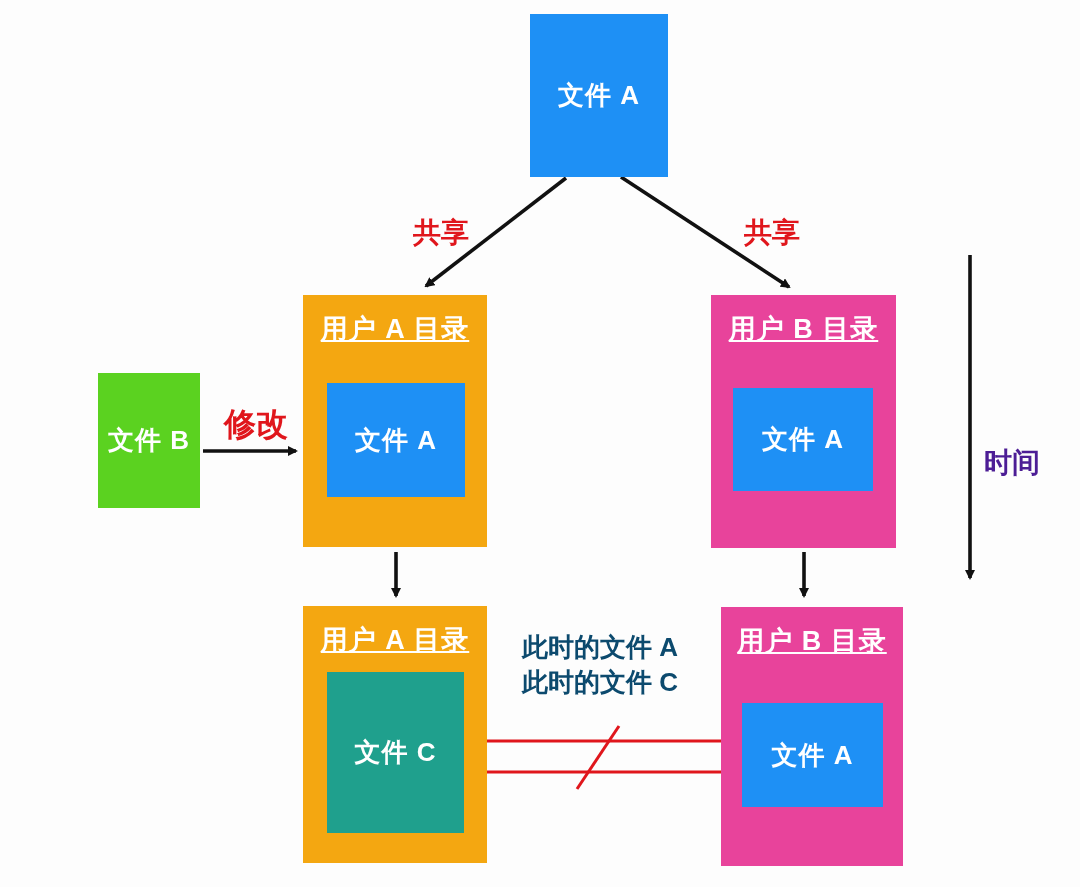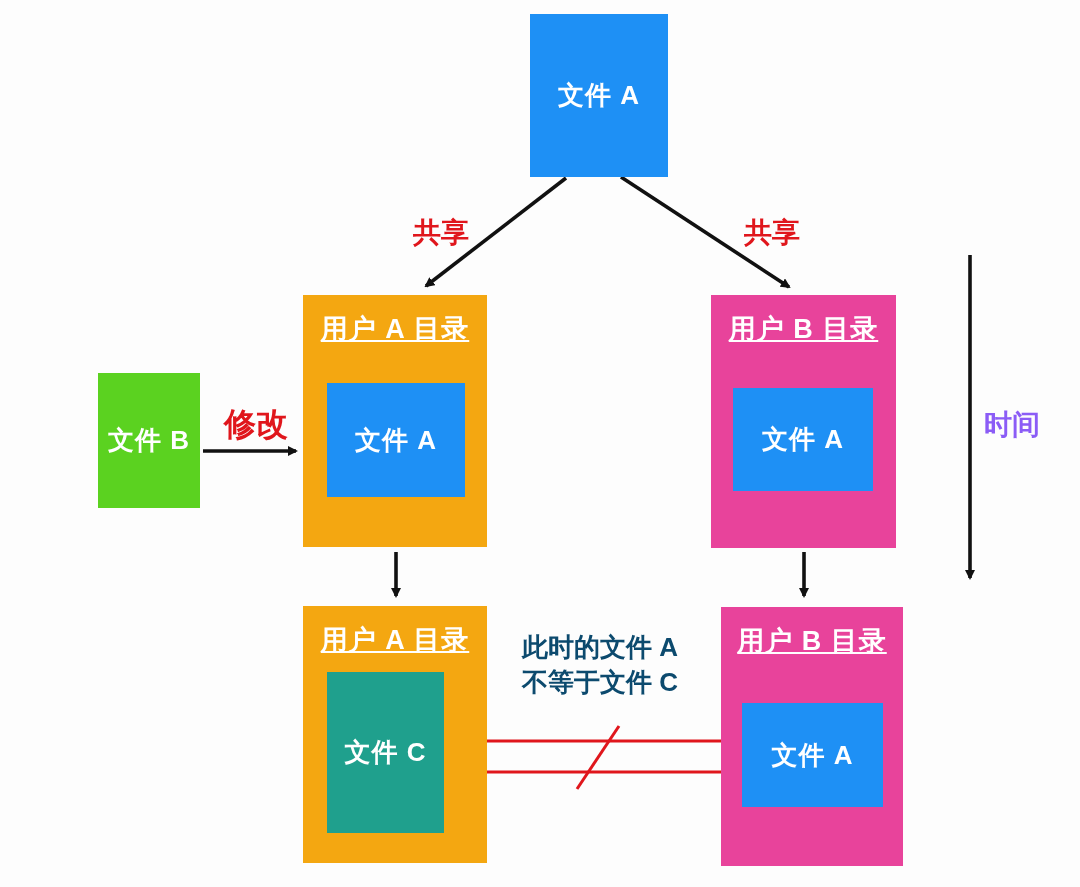--- a/index.html
+++ b/index.html
@@ -63,21 +63,21 @@
   .red-line   { stroke-width: 3;   fill: none; }
 
   
   #file-a-top      { left: 530px; top: 14px;  width: 138px; height: 163px; }
   #dir-a-top       { left: 303px; top: 295px; width: 184px; height: 252px; }
   #dir-a-top-file  { left: 24px;  top: 88px;  width: 138px; height: 114px; }
   #dir-b-top       { left: 711px; top: 295px; width: 185px; height: 253px; }
   #dir-b-top-file  { left: 22px;  top: 93px;  width: 140px; height: 103px; }
   #file-b          { left: 98px;  top: 373px; width: 102px; height: 135px; }
   #dir-a-bottom    { left: 303px; top: 606px; width: 184px; height: 257px; }
-  #dir-a-bot-file  { left: 24px;  top: 66px;  width: 117px; height: 161px; }
+  #dir-a-bot-file  { left: 24px;  top: 66px;  width: 137px; height: 161px; }
   #dir-b-bottom    { left: 721px; top: 607px; width: 182px; height: 259px; }
   #dir-b-bot-file  { left: 21px;  top: 96px;  width: 141px; height: 104px; }
 
   #label-share-left  { left: 413px; top: 214px; font-size: 28px; }
   #label-share-right { left: 744px; top: 214px; font-size: 28px; }
   #label-modify      { left: 224px; top: 403px; font-size: 32px; }
   #label-time        { left: 984px; top: 406px; font-size: 28px; }
   #label-inequality  { left: 510px; top: 630px; width: 180px; font-size: 26px;
                        line-height: 35px; text-align: center; white-space: nowrap; }
 </style>
@@ -136,19 +136,19 @@
   <div id="dir-b-bottom" class="dir-box" style="background-color: rgb(232, 67, 155);">
     <span class="dir-title">用户 B 目录</span>
     <div id="dir-b-bot-file" class="inner-file" style="background-color: rgb(30, 144, 245);">
       <span>文件 A</span>
     </div>
   </div>
 
   <div id="label-share-left" class="red-note" style="color: rgb(224, 22, 28);">共享</div>
   <div id="label-share-right" class="red-note" style="color: rgb(224, 22, 28);">共享</div>
   <div id="label-modify" class="red-note" style="color: rgb(224, 22, 28);">修改</div>
-  <div id="label-time" class="red-note" style="color: #8b5cf6;">时间</div>
+  <div id="label-time" class="red-note" style="color: #4c1d95; margin-top: 38px;">时间</div>
   <div id="label-inequality" class="red-note" style="color: #0c4a6e;">
     <div>此时的文件 A</div>
-    <div>不等于文件 C</div>
+    <div>此时的文件 C</div>
   </div>
 
 </div>
 
 </body></html>

